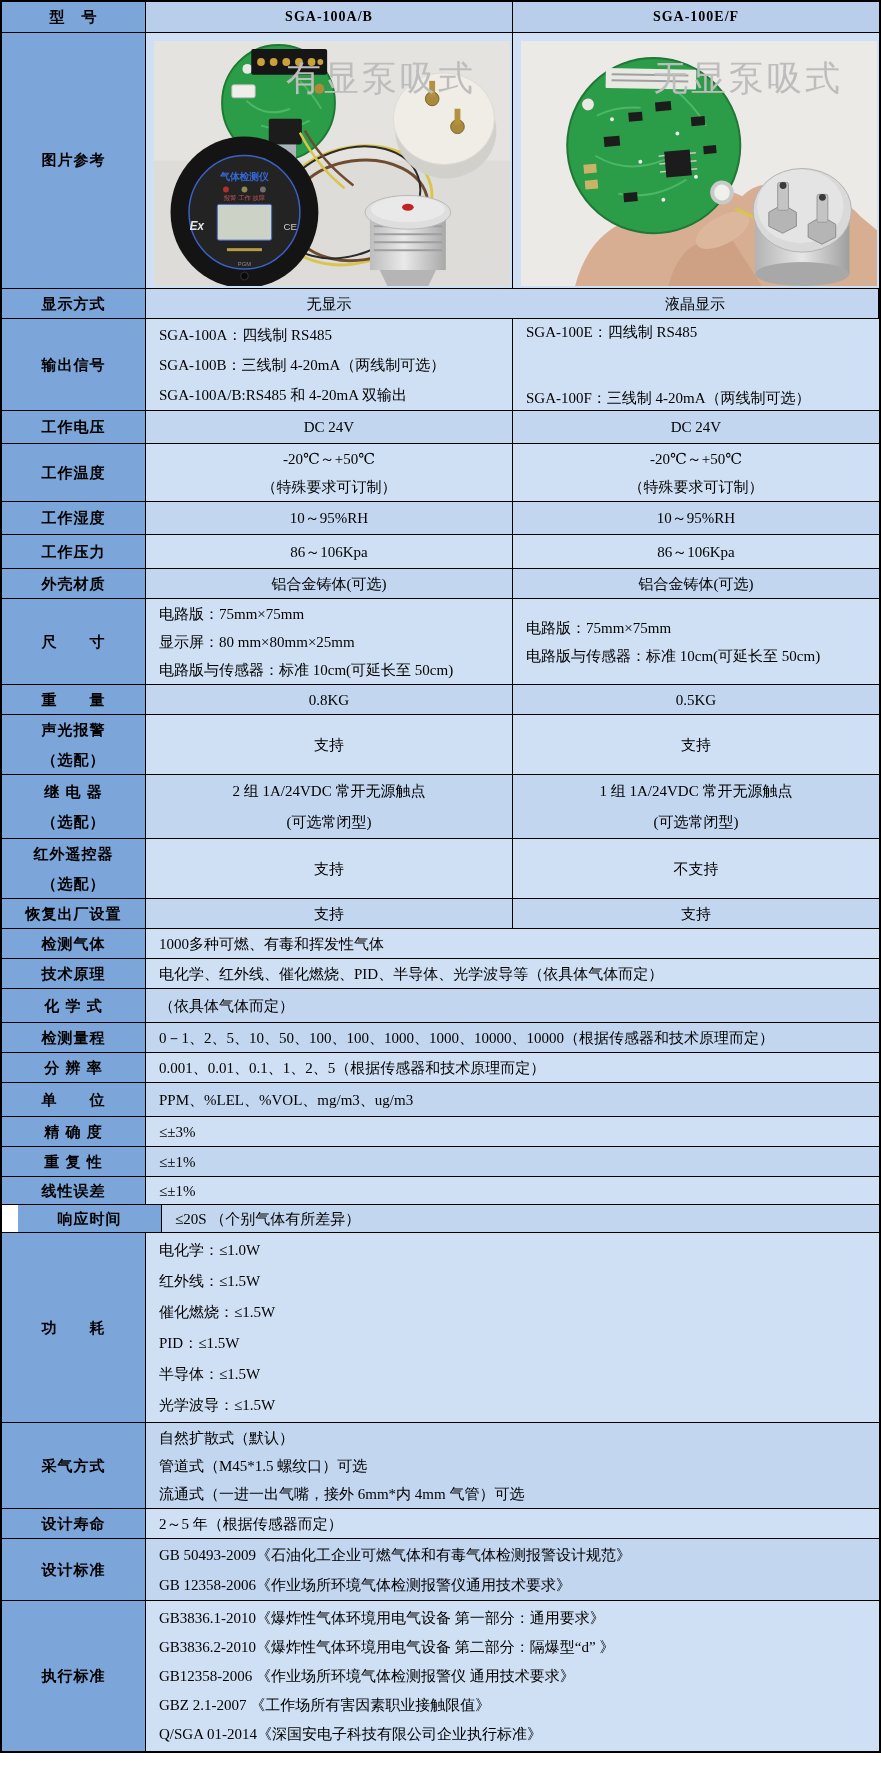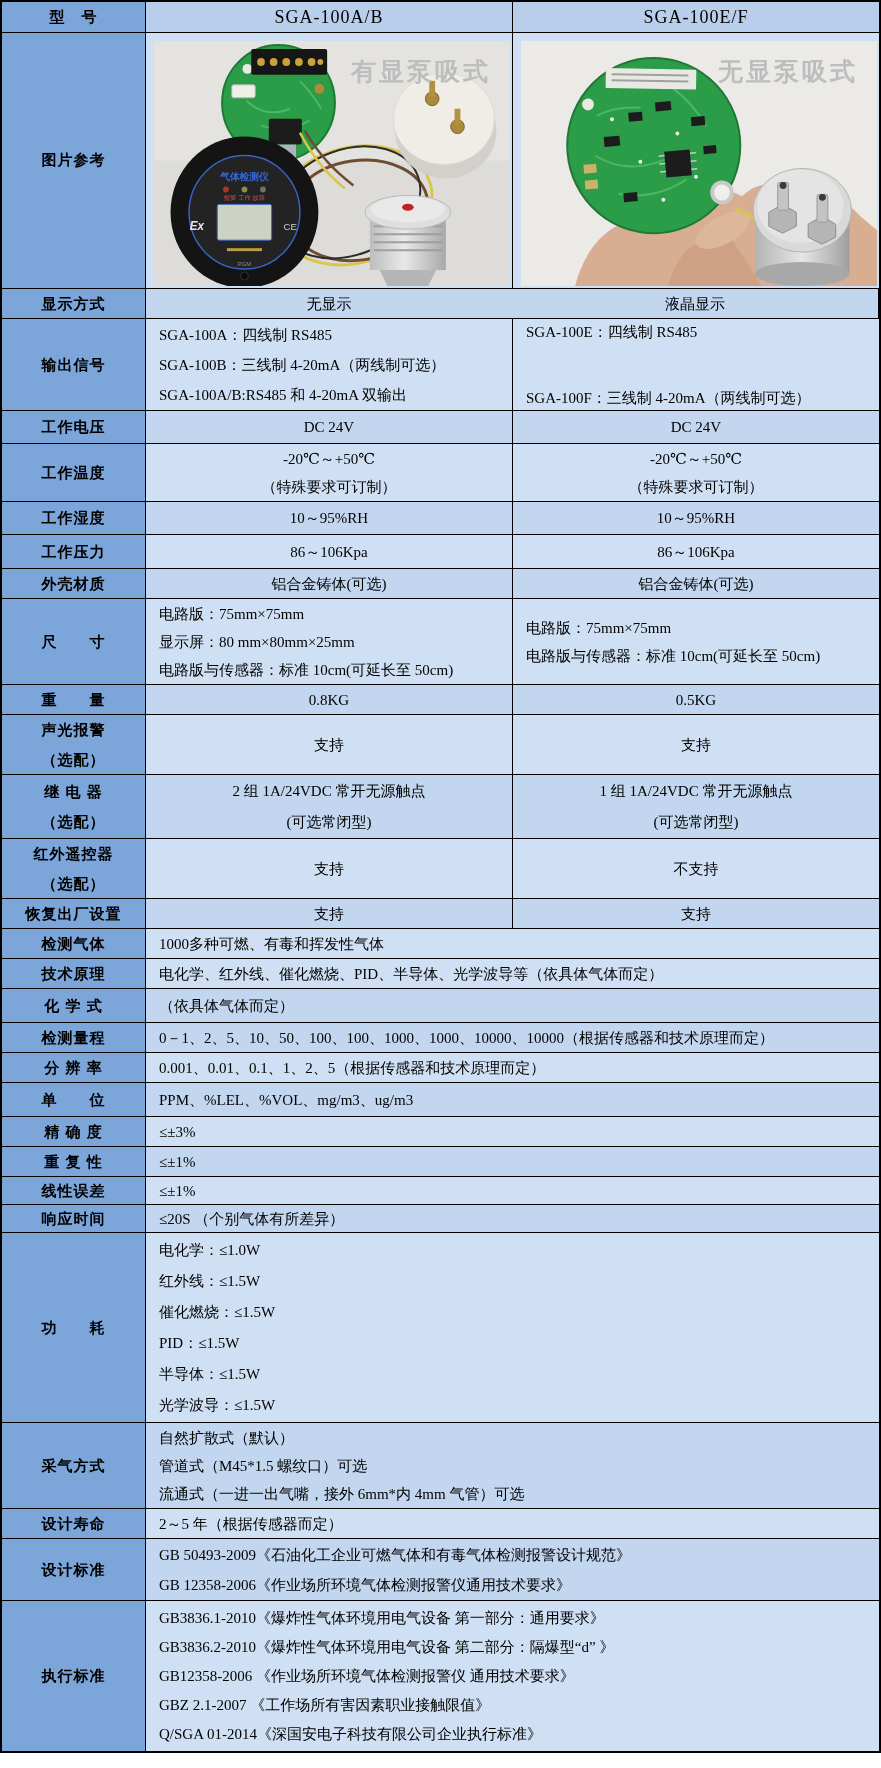--- a/index.html
+++ b/index.html
@@ -29,34 +29,34 @@
   }
   .val.center{align-items:center;text-align:center;}
   .val.left{align-items:flex-start;text-align:left;padding-left:13px;}
   .val.mid{border-right:1px solid var(--border);}
   .shade-a .val{background:var(--row-dark);}
   .shade-b .val{background:var(--row-light);}
   .header-row{height:31px;}
   .header-row .hval{
     flex:1 1 0;background:var(--header-cell);
     display:flex;align-items:center;justify-content:center;
-    font-weight:normal;font-size:18px;
+    font-weight:bold;font-size:14px;
     font-family:"Liberation Serif","DejaVu Serif",serif;letter-spacing:1px;
   }
   .header-row .hval.mid{border-right:1px solid var(--border);}
   .photo-row{height:256px;}
   .photo-cell{
     flex:1 1 0;position:relative;background:#cfe0f4;
     padding:8px 2px 2px 8px;overflow:hidden;
   }
   .photo-cell.mid{border-right:1px solid var(--border);}
   .photo-cell svg{width:100%;height:100%;display:block;}
   .watermark{
-    position:absolute;top:22px;right:21px;
-    font-size:25px;font-weight:bold;letter-spacing:3px;
+    position:absolute;top:22px;right:36px;
+    font-size:35px;font-weight:normal;letter-spacing:3px;
     color:var(--watermark);
     font-family:"Liberation Sans","DejaVu Sans",sans-serif;
   }
 </style>
 </head>
 <body>
 
 <div class="sheet">
   <div class="spec-table" id="spec-table">
 
@@ -429,21 +429,21 @@
         </div>
       </div>
       <div class="trow shade-b" style="height: 28px;">
         <div class="cell lab" style="line-height: 28px;">
           <div>线性误差</div>
         </div>
         <div class="cell val left" style="line-height: 26px;">
           <div>≤±1%</div>
         </div>
       </div>
-      <div class="trow shade-a" style="height: 28px;">
+      <div class="trow shade-a" style="height: 28px; padding-left: 16px;">
         <div class="cell lab" style="line-height: 28px;">
           <div>响应时间</div>
         </div>
         <div class="cell val left" style="line-height: 26px;">
           <div>≤20S （个别气体有所差异）</div>
         </div>
       </div>
       <div class="trow shade-b" style="height: 190px;">
         <div class="cell lab" style="line-height: 30px;">
           <div>功　　耗</div>

